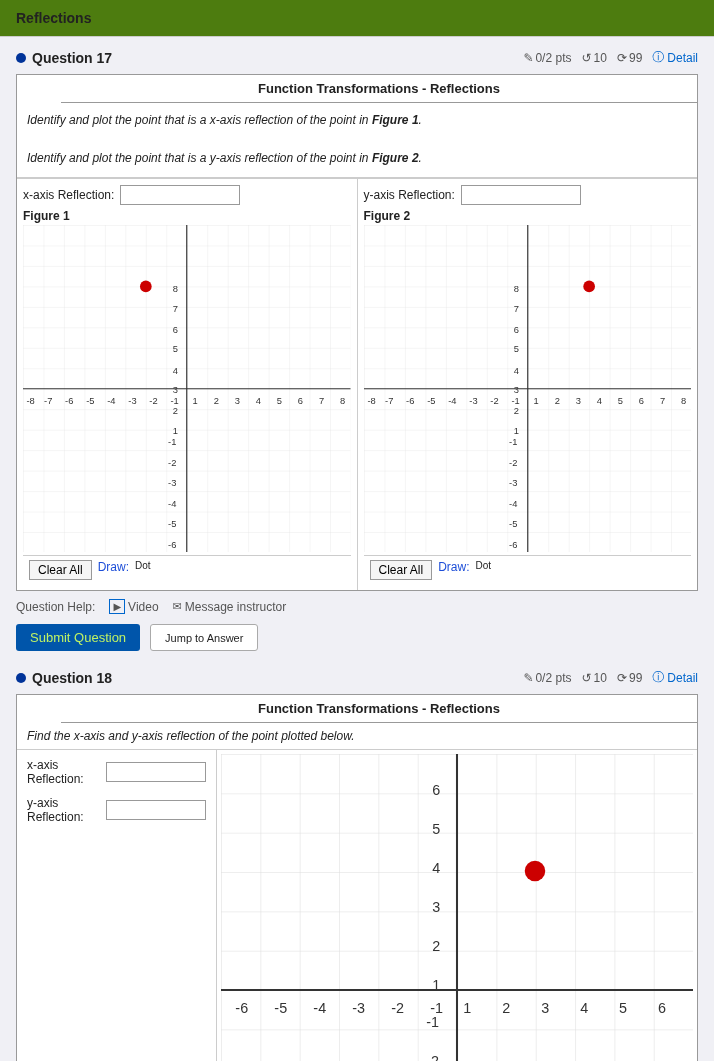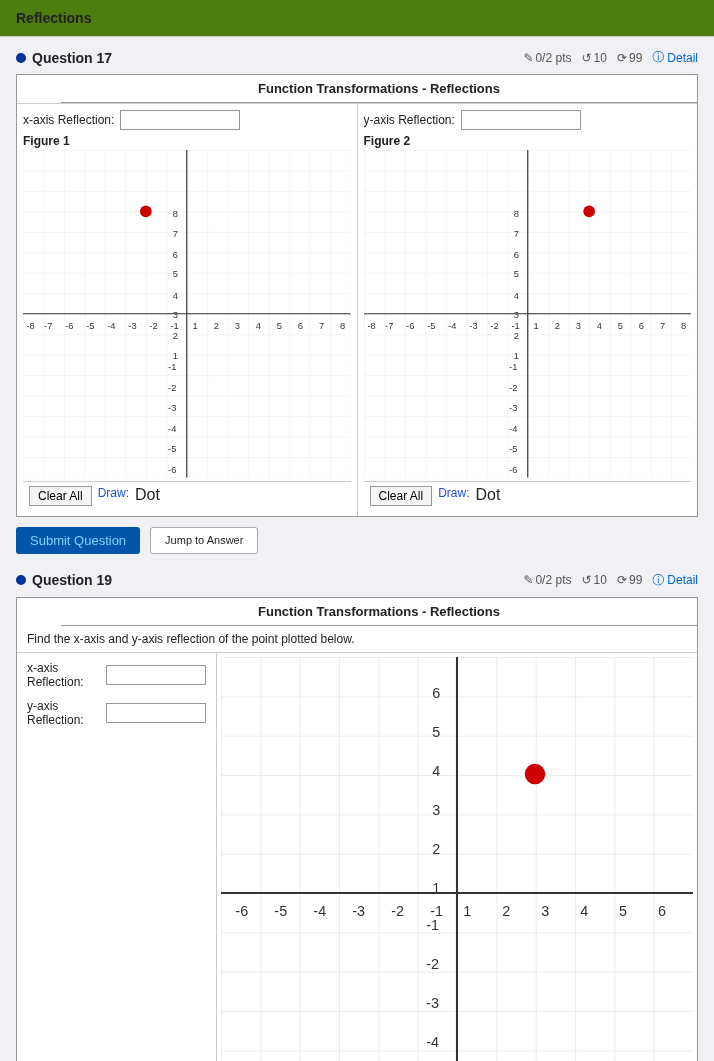--- a/index.html
+++ b/index.html
@@ -146,21 +146,21 @@
       padding: 2px 8px;
       font-size: 12px;
       cursor: pointer;
     }
 
     .draw-label {
       color: #1d4ed8;
     }
 
     .draw-mode {
-      font-size: 16px;
+      font-size: 10px;
     }
 
     .question-help {
       margin-top: 8px;
       display: flex;
       align-items: center;
       gap: 14px;
       font-size: 12px;
     }
 
@@ -178,21 +178,21 @@
     }
 
     .action-buttons {
       margin-top: 10px;
       display: flex;
       gap: 10px;
     }
 
     .btn-submit {
       background: #0055aa;
-      color: #7dd3fc;
+      color: #bef264;
       border: none;
       padding: 6px 14px;
       font-size: 13px;
       cursor: pointer;
       border-radius: 3px;
     }
 
     .btn-jump {
       background: #fff;
       color: #222;
@@ -269,20 +269,25 @@
           <span>ⓘ</span>
           <span>Detail</span>
         </a>
       </div>
     </div>
 
     <div class="question-box">
       <div class="question-box-title">
         <span>Function Transformations - Reflections</span>
       </div>
+      <div class="question-instructions">
+        <span>Identify and plot the point that is a x-axis reflection of the point in <strong>Figure 1</strong>.</span><br>
+        <br>
+        <span>Identify and plot the point that is a y-axis reflection of the point in <strong>Figure 2</strong>.</span>
+      </div>
 
       <div class="graphs-row">
 
         <div class="graph-panel">
           <div class="axis-label-row">
             <span>x-axis Reflection:</span>
             <input type="text" value="" style="">
           </div>
           <div class="figure-label">
             <span>Figure 1</span>
@@ -405,36 +410,47 @@
             <button class="btn-clear">
               <span>Clear All</span>
             </button>
             <span class="draw-label">Draw:</span>
             <span class="draw-mode">Dot</span>
           </div>
         </div>
       </div>
     </div>
 
+    <div class="question-help">
+      <span>Question Help:</span>
+      <a class="help-link" href="#">
+        <span style="border:1px solid #0066cc; padding:1px 3px; font-size:10px;">▶</span>
+        <span>Video</span>
+      </a>
+      <a class="help-link" href="#">
+        <span style="font-size:11px;">✉</span>
+        <span>Message instructor</span>
+      </a>
+    </div>
 
     <div class="action-buttons">
       <button class="btn-submit">
         <span>Submit Question</span>
       </button>
       <button class="btn-jump">
         <span>Jump to Answer</span>
       </button>
     </div>
   </div>
 
   <div class="question-block">
     <div class="question-header">
       <div class="question-title">
         <span class="blue-dot"></span>
-        <span>Question 19</span>
+        <span>Question 18</span>
       </div>
       <div class="question-meta">
         <span class="meta-item">
           <span style="font-size:12px;">✎</span>
           <span>0/2 pts</span>
         </span>
         <span class="meta-item">
           <span>↺</span>
           <span>10</span>
         </span>
@@ -446,21 +462,21 @@
           <span>ⓘ</span>
           <span>Detail</span>
         </a>
       </div>
     </div>
 
     <div class="question-box">
       <div class="question-box-title">
         <span>Function Transformations - Reflections</span>
       </div>
-      <div style="padding: 6px 10px; font-size:12px; border-bottom:1px solid #ccc;">
+      <div style="font-style:italic; padding: 6px 10px; font-size:12px; border-bottom:1px solid #ccc;">
         <span>Find the x-axis and y-axis reflection of the point plotted below.</span>
       </div>
 
       <div class="q18-body">
         <div class="q18-inputs">
           <div class="q18-input-row">
             <span>x-axis Reflection:</span>
             <input type="text" value="" style="">
           </div>
           <div class="q18-input-row">

